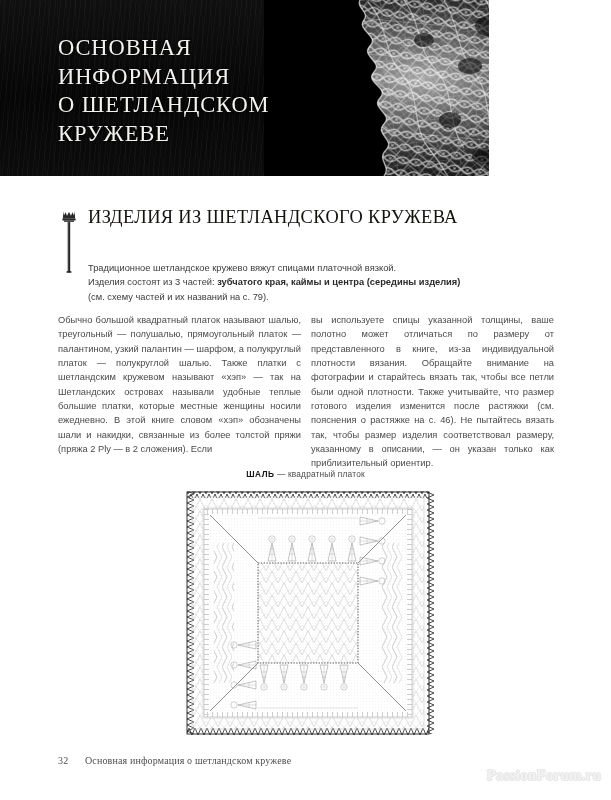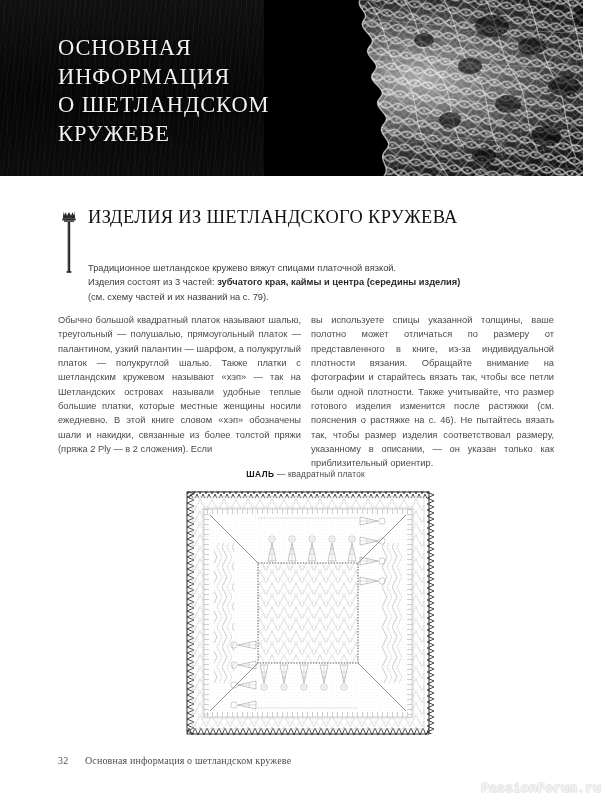--- a/index.html
+++ b/index.html
@@ -14,21 +14,21 @@
     background: #ffffff;
     overflow: hidden;
     font-family: "Liberation Sans", sans-serif;
     -webkit-font-smoothing: antialiased;
   }
 
   
   .header {
     position: absolute;
     left: 0; top: 0;
-    width: 583px;
+    width: 489px;
     height: 176px;
     background: #0a0a0a;
     overflow: hidden;
   }
   .header-texture {
     position: absolute;
     inset: 0;
     background:
       repeating-linear-gradient(96deg,
         rgba(255,255,255,0.030) 0px,
@@ -139,23 +139,23 @@
     left: 58px; top: 755px;
     font-family: "Liberation Serif", serif;
     font-size: 10px;
     color: #4e4e4e;
     letter-spacing: 0.15px;
   }
   .footer .pgnum { margin-right: 14px; color: #4e4e4e; }
 
   .watermark {
     position: absolute;
-    right: 10px; bottom: 4px;
-    font-family: Liberation Mono, monospace;
-    font-size: 13px;
+    right: 10px; bottom: 16px;
+    font-family: Liberation Serif, serif;
+    font-size: 15px;
     font-weight: 700;
     letter-spacing: 0.2px;
     color: #f3f3f3;
     text-shadow:
        0 0 1px #d8d8d8,
        1px 0 0 #e9e9e9,
       -1px 0 0 #e9e9e9,
        0 1px 0 #e9e9e9,
        0 -1px 0 #e9e9e9;
   }

